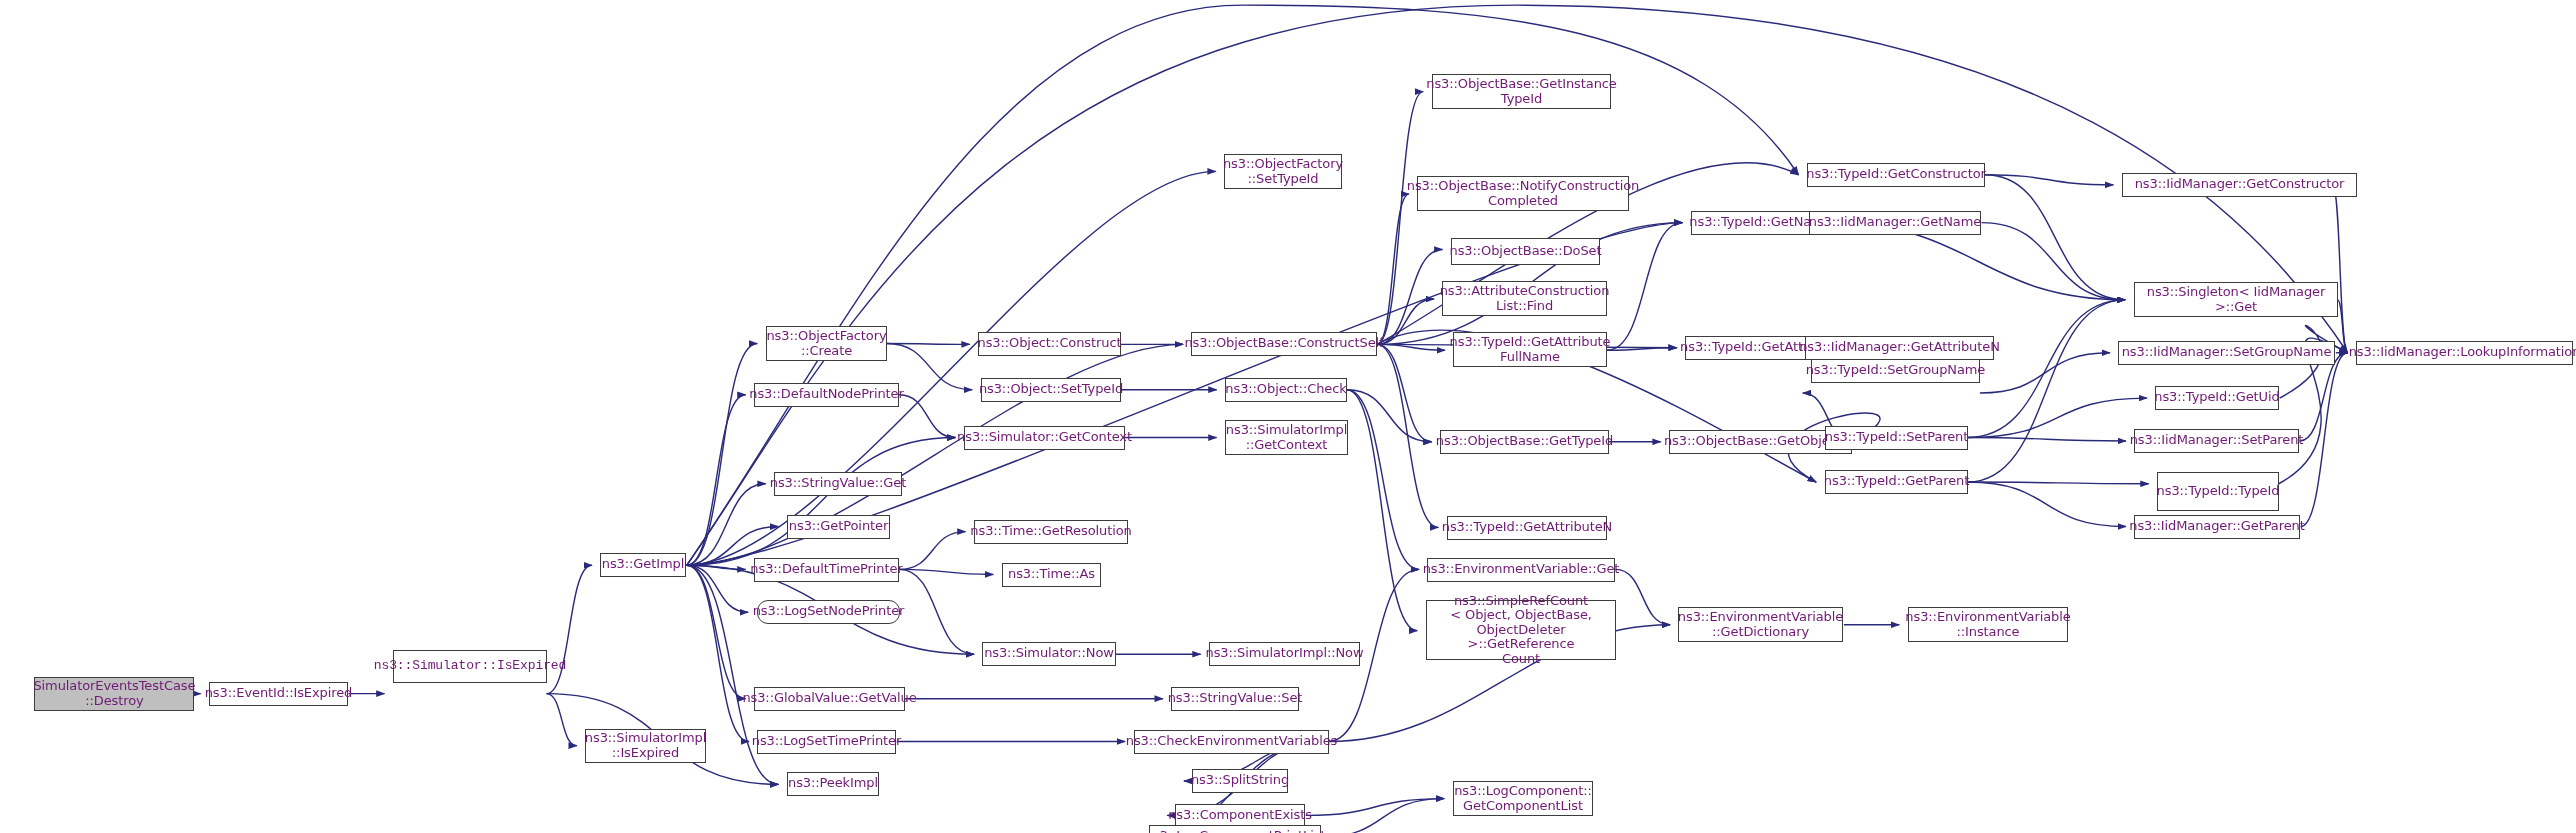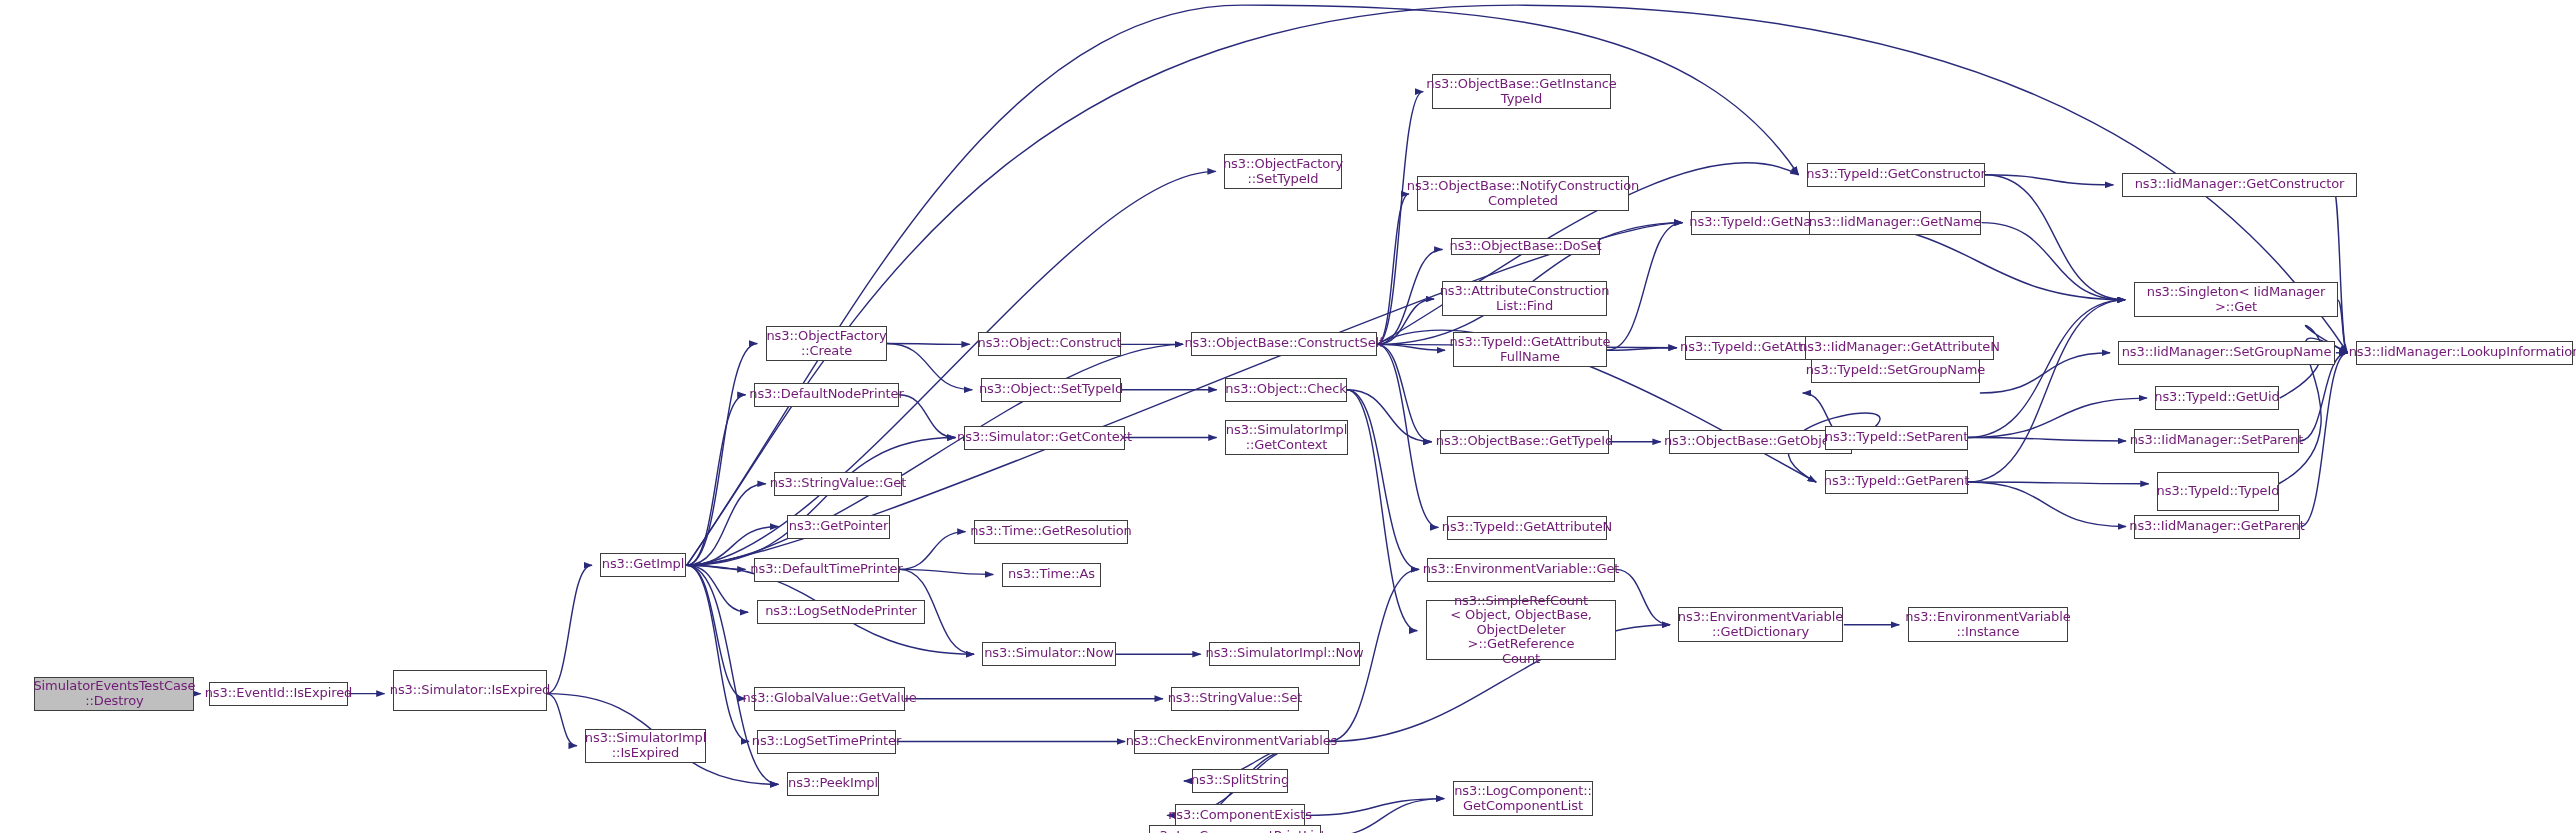--- a/index.html
+++ b/index.html
@@ -137,31 +137,31 @@
         <path d="M1640,410 C1770,340 2033,504 2163,574" marker-end="url(#ah)"></path>
         <path d="M2206,526 C2336,456 2033,504 2163,574" marker-end="url(#ah)"></path>
         <path d="M2715,474 C2845,404 2666,350 2796,420" marker-end="url(#ah)"></path>
         <path d="M2714,576 C2844,506 2666,350 2796,420" marker-end="url(#ah)"></path>
       </g>
   </svg>
   <div id="nodes">
       <div class="node root" style="left: 3.4px; top: 677px; width: 160px; height: 34px;">SimulatorEventsTestCase
 ::Destroy</div>
       <div class="node" style="left: 209px; top: 682px; width: 139px; height: 23.5px;">ns3::EventId::IsExpired</div>
-      <div class="node" style="left: 393px; top: 670px; width: 154px; height: 41px;">ns3::Simulator::IsExpired</div>
+      <div class="node" style="left: 393px; top: 650px; width: 154px; height: 33px; font-family: Liberation Mono, monospace;">ns3::Simulator::IsExpired</div>
       <div class="node" style="left: 585px; top: 729px; width: 121px; height: 34px;">ns3::SimulatorImpl
 ::IsExpired</div>
       <div class="node" style="left: 600px; top: 553px; width: 86px; height: 23.5px;">ns3::GetImpl</div>
       <div class="node" style="left: 766px; top: 326px; width: 121px; height: 35px;">ns3::ObjectFactory
 ::Create</div>
       <div class="node" style="left: 754px; top: 383px; width: 145px; height: 23.5px;">ns3::DefaultNodePrinter</div>
       <div class="node" style="left: 774px; top: 472px; width: 128px; height: 23.5px;">ns3::StringValue::Get</div>
       <div class="node" style="left: 787px; top: 515px; width: 103px; height: 23.5px;">ns3::GetPointer</div>
       <div class="node" style="left: 754px; top: 558px; width: 145px; height: 23.5px;">ns3::DefaultTimePrinter</div>
-      <div class="node" style="left: 757px; top: 600px; width: 168px; height: 23.5px;">ns3::LogSetNodePrinter</div>
+      <div class="node" style="left: 757px; top: 600px; width: 143px; height: 23.5px; border-radius: 11px;">ns3::LogSetNodePrinter</div>
       <div class="node" style="left: 754px; top: 687px; width: 151px; height: 23.5px;">ns3::GlobalValue::GetValue</div>
       <div class="node" style="left: 757px; top: 730px; width: 139px; height: 23.5px;">ns3::LogSetTimePrinter</div>
       <div class="node" style="left: 787px; top: 772px; width: 92px; height: 23.5px;">ns3::PeekImpl</div>
       <div class="node" style="left: 978px; top: 332px; width: 143px; height: 23.5px;">ns3::Object::Construct</div>
       <div class="node" style="left: 981px; top: 378px; width: 140px; height: 23.5px;">ns3::Object::SetTypeId</div>
       <div class="node" style="left: 964px; top: 426px; width: 161px; height: 23.5px;">ns3::Simulator::GetContext</div>
       <div class="node" style="left: 974px; top: 520px; width: 154px; height: 23.5px;">ns3::Time::GetResolution</div>
       <div class="node" style="left: 1002px; top: 563px; width: 99px; height: 23.5px;">ns3::Time::As</div>
       <div class="node" style="left: 982px; top: 642px; width: 134px; height: 23.5px;">ns3::Simulator::Now</div>
       <div class="node" style="left: 1171px; top: 687px; width: 128px; height: 23.5px;">ns3::StringValue::Set</div>
@@ -175,21 +175,21 @@
       <div class="node" style="left: 1225px; top: 420px; width: 123px; height: 35px;">ns3::SimulatorImpl
 ::GetContext</div>
       <div class="node" style="left: 1209px; top: 642px; width: 151px; height: 23.5px;">ns3::SimulatorImpl::Now</div>
       <div class="node" style="left: 1224px; top: 154px; width: 118px; height: 35px;">ns3::ObjectFactory
 ::SetTypeId</div>
       <div class="node" style="left: 1191px; top: 332px; width: 186px; height: 23.5px;">ns3::ObjectBase::ConstructSelf</div>
       <div class="node" style="left: 1432px; top: 74px; width: 179px; height: 35px;">ns3::ObjectBase::GetInstance
 TypeId</div>
       <div class="node" style="left: 1417px; top: 176px; width: 212px; height: 35px;">ns3::ObjectBase::NotifyConstruction
 Completed</div>
-      <div class="node" style="left: 1451px; top: 238px; width: 149px; height: 17px;">ns3::ObjectBase::DoSet</div>
+      <div class="node" style="left: 1451px; top: 238px; width: 149px; height: 27px;">ns3::ObjectBase::DoSet</div>
       <div class="node" style="left: 1442px; top: 281px; width: 165px; height: 35px;">ns3::AttributeConstruction
 List::Find</div>
       <div class="node" style="left: 1453px; top: 332px; width: 154px; height: 35px;">ns3::TypeId::GetAttribute
 FullName</div>
       <div class="node" style="left: 1440px; top: 430px; width: 169px; height: 23.5px;">ns3::ObjectBase::GetTypeId</div>
       <div class="node" style="left: 1447px; top: 516px; width: 160px; height: 23.5px;">ns3::TypeId::GetAttributeN</div>
       <div class="node" style="left: 1427px; top: 558px; width: 188px; height: 23.5px;">ns3::EnvironmentVariable::Get</div>
       <div class="node" style="left: 1426px; top: 600px; width: 190px; height: 60px;">ns3::SimpleRefCount
 &lt; Object, ObjectBase,
 ObjectDeleter &gt;::GetReference

